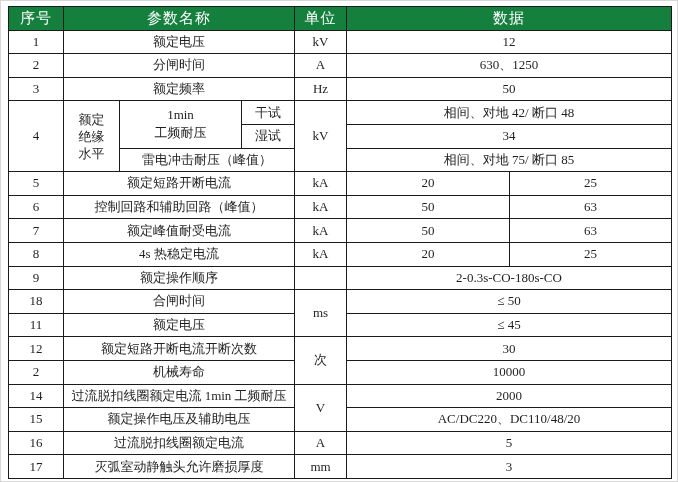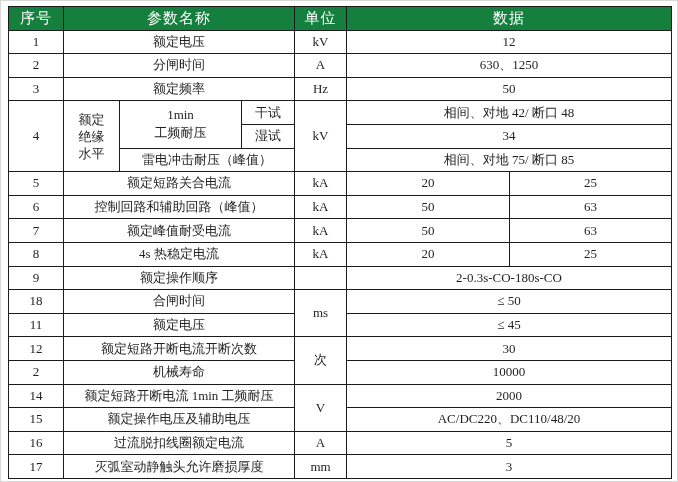--- a/index.html
+++ b/index.html
@@ -108,21 +108,21 @@
     <td colspan="2">34</td>
   </tr>
 
   <tr>
     <td colspan="2">雷电冲击耐压（峰值）</td>
     <td colspan="2">相间、对地 75/ 断口 85</td>
   </tr>
 
   <tr>
     <td>5</td>
-    <td colspan="3">额定短路关合电流</td>
+    <td colspan="3">额定短路开断电流</td>
     <td>kA</td>
     <td>20</td>
     <td>25</td>
   </tr>
 
   <tr>
     <td>6</td>
     <td colspan="3">控制回路和辅助回路（峰值）</td>
     <td>kA</td>
     <td>50</td>
@@ -173,21 +173,21 @@
   </tr>
 
   <tr>
     <td>2</td>
     <td colspan="3">机械寿命</td>
     <td colspan="2">10000</td>
   </tr>
 
   <tr>
     <td>14</td>
-    <td colspan="3">额定短路开断电流 1min 工频耐压</td>
+    <td colspan="3">过流脱扣线圈额定电流 1min 工频耐压</td>
     <td rowspan="2">V</td>
     <td colspan="2">2000</td>
   </tr>
 
   <tr>
     <td>15</td>
     <td colspan="3">额定操作电压及辅助电压</td>
     <td colspan="2">AC/DC220、DC110/48/20</td>
   </tr>
 

